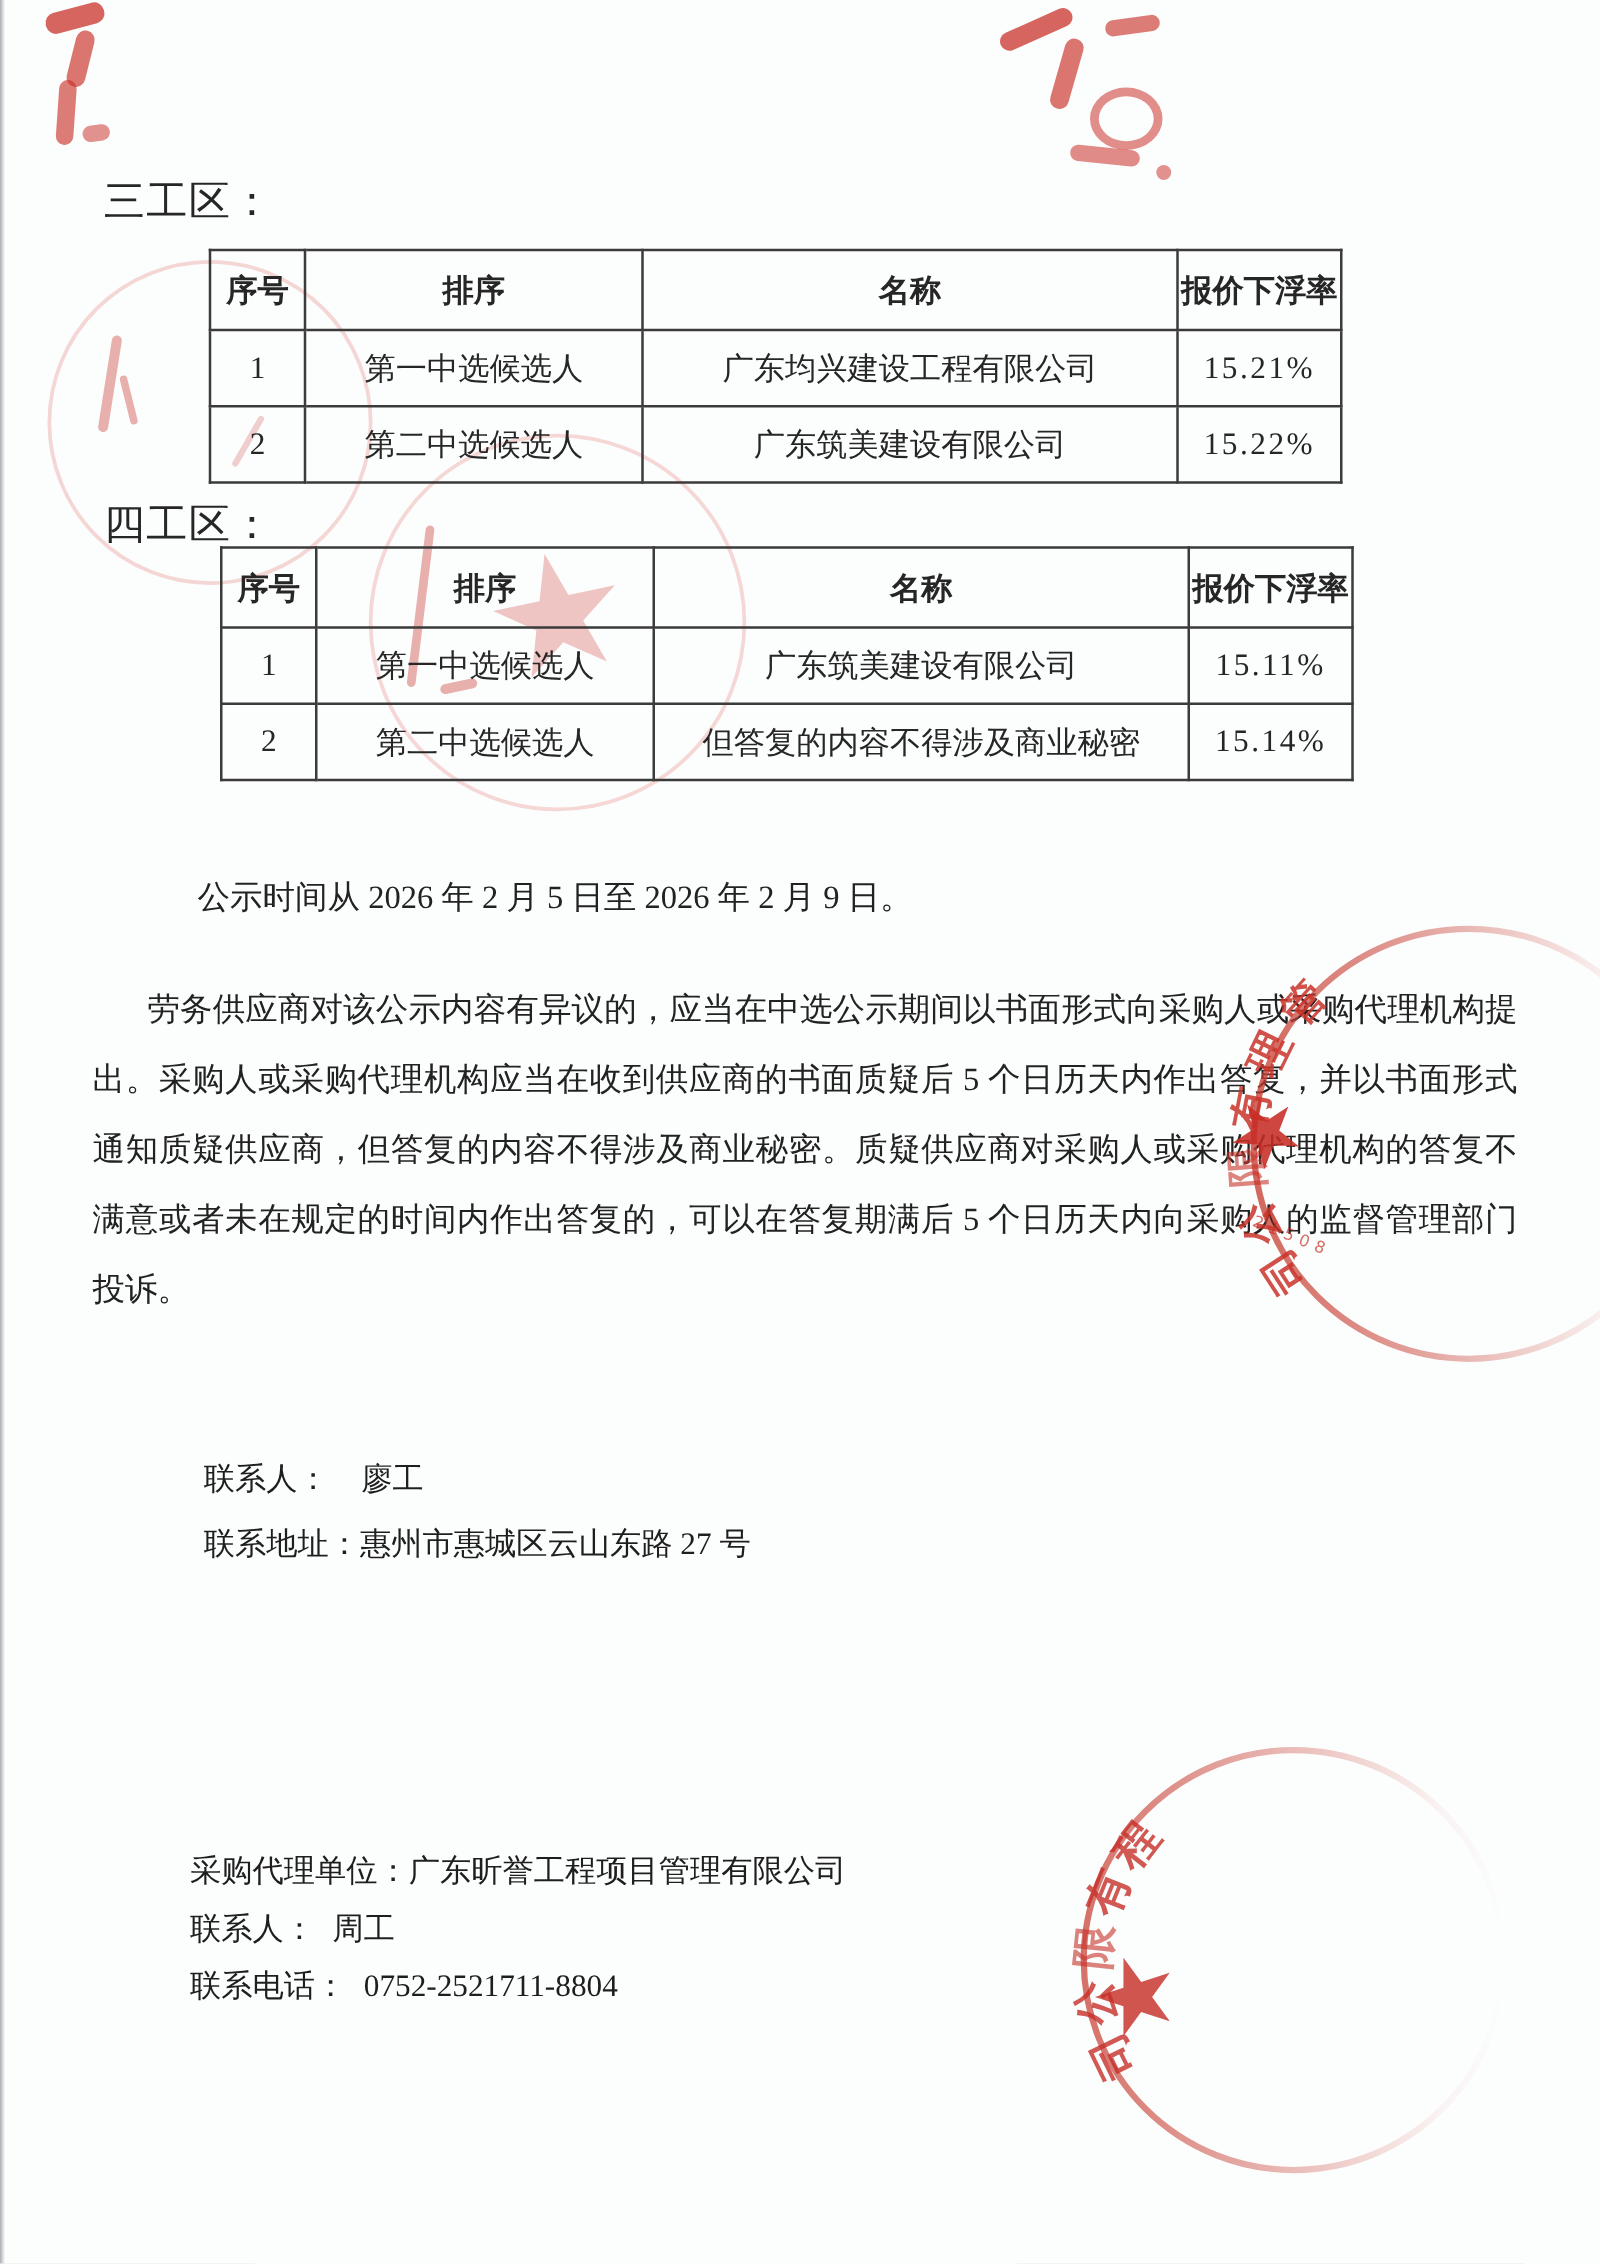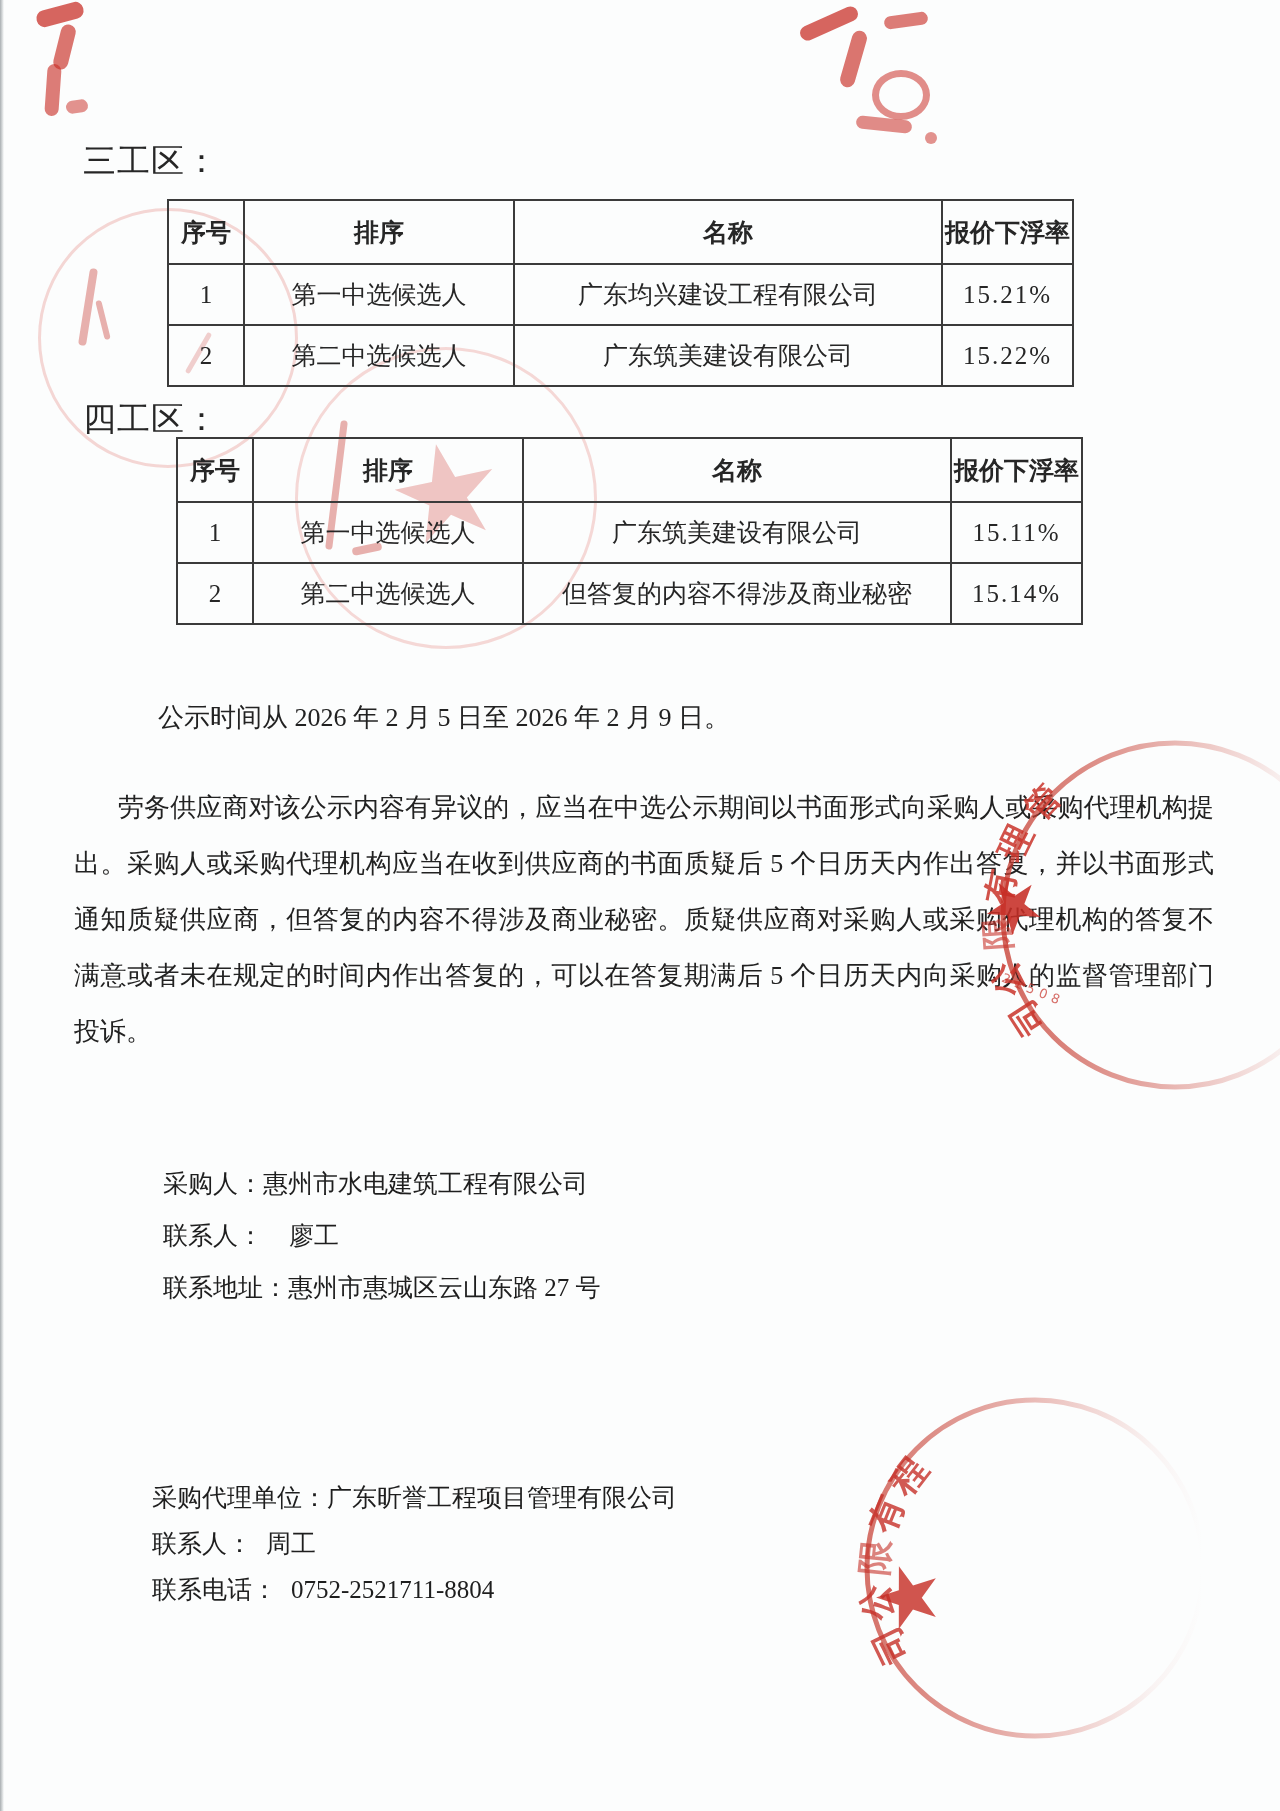--- a/index.html
+++ b/index.html
@@ -128,23 +128,20 @@
         <td class="rate">15.14%</td>
       </tr>
     </tbody>
   </table>
 
   <div class="para single" style="top:698px;text-indent:84px;">公示时间从 2026 年 2 月 5 日至 2026 年 2 月 9 日。</div>
   <div class="para" style="top:780px;text-indent:44px;">劳务供应商对该公示内容有异议的，应当在中选公示期间以书面形式向采购人或采购代理机构提出。采购人或采购代理机构应当在收到供应商的书面质疑后 5 个日历天内作出答复，并以书面形式通知质疑供应商，但答复的内容不得涉及商业秘密。质疑供应商对采购人或采购代理机构的答复不满意或者未在规定的时间内作出答复的，可以在答复期满后 5 个日历天内向采购人的监督管理部门投诉。</div>
 
   <div class="contact" style="left:163px;top:1158px;">
     <div class="line">
-      <span>采购人：</span><span>惠州市水电建筑工程有限公司</span>
-    </div>
-    <div class="line">
       <span>联系人：</span><span class="gap-md">廖工</span>
     </div>
     <div class="line">
       <span>联系地址：</span><span>惠州市惠城区云山东路 27 号</span>
     </div>
   </div>
 
   <div class="contact tight" style="left:152px;top:1475px;">
     <div class="line">
       <span>采购代理单位：</span><span>广东昕誉工程项目管理有限公司</span>

